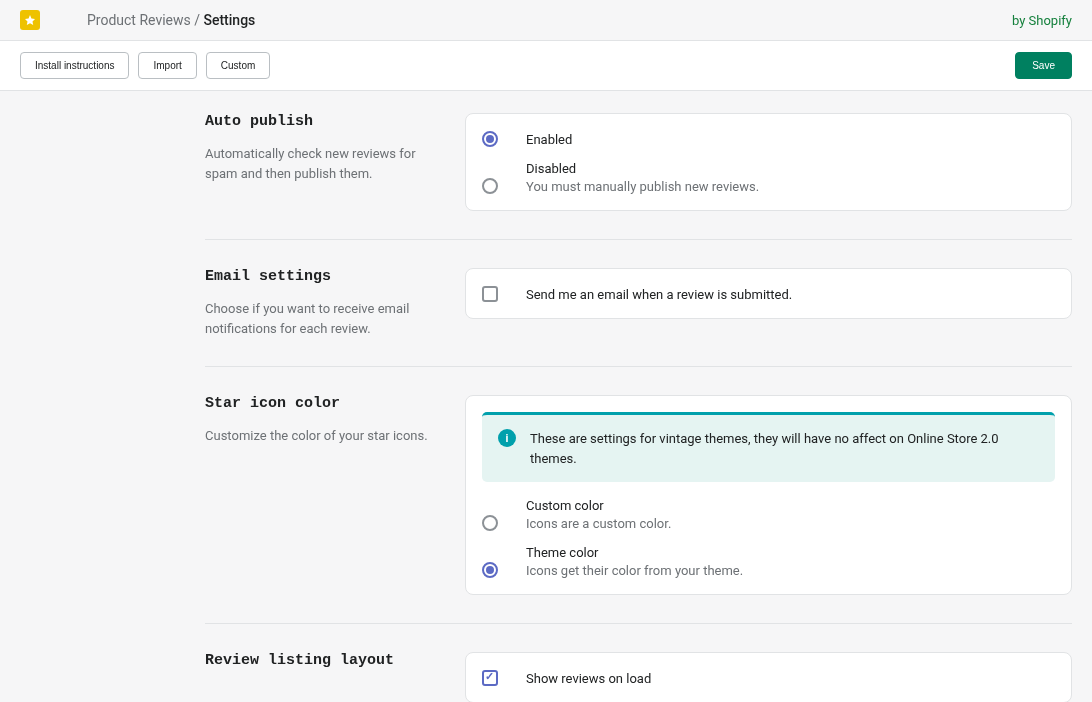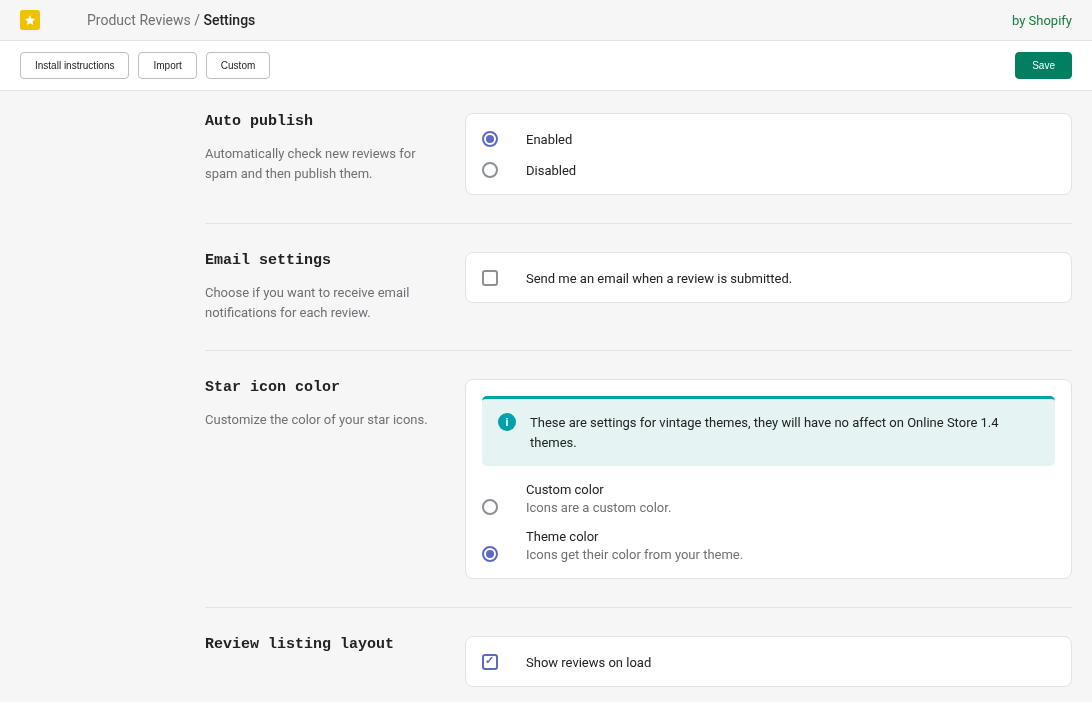--- a/index.html
+++ b/index.html
@@ -175,20 +175,21 @@
         <div class="radio-item">
           <div class="radio selected"></div>
           <div>
             <div class="option-label">Enabled</div>
           </div>
         </div>
         <div class="radio-item">
           <div class="radio"></div>
           <div>
             <div class="option-label">Disabled</div>
+            <div class="option-desc">You must manually publish new reviews.</div>
           </div>
         </div>
       </div>
     </div>
   </div>
 
   <div class="section">
     <div class="section-left">
       <div class="section-title">Email settings</div>
       <div class="section-desc">Choose if you want to receive email notifications for each review.</div>
@@ -205,21 +206,21 @@
 
   <div class="section">
     <div class="section-left">
       <div class="section-title">Star icon color</div>
       <div class="section-desc">Customize the color of your star icons.</div>
     </div>
     <div class="section-right">
       <div class="card">
         <div class="banner">
           <div class="banner-icon">i</div>
-          <div class="banner-text">These are settings for vintage themes, they will have no affect on Online Store 1.4 themes.</div>
+          <div class="banner-text">These are settings for vintage themes, they will have no affect on Online Store 2.0 themes.</div>
         </div>
         <div class="radio-item">
           <div class="radio"></div>
           <div>
             <div class="option-label">Custom color</div>
             <div class="option-desc">Icons are a custom color.</div>
           </div>
         </div>
         <div class="radio-item">
           <div class="radio selected"></div>

